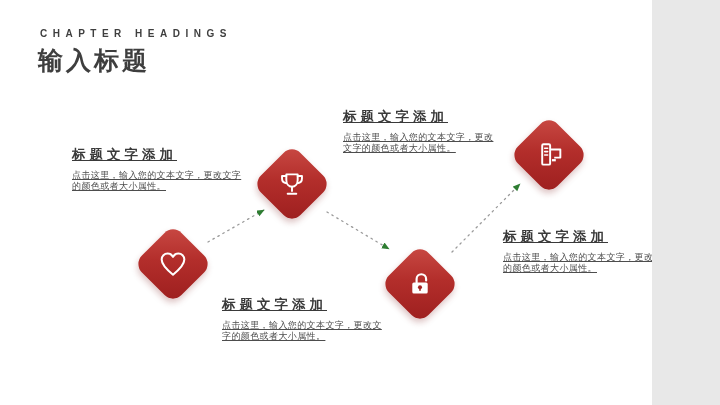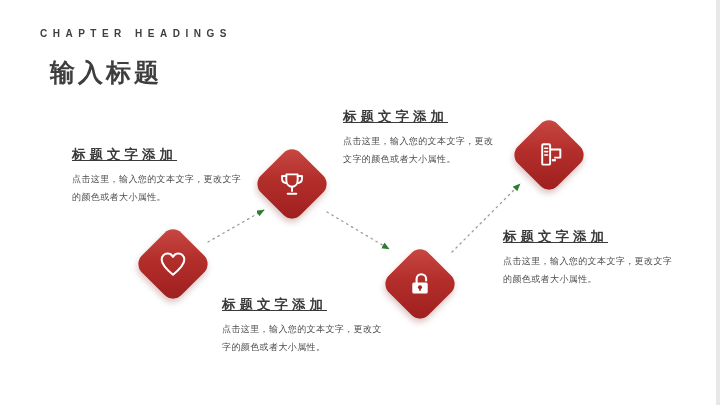--- a/index.html
+++ b/index.html
@@ -1,26 +1,26 @@
 <!DOCTYPE html>
 <html><head>
 <meta charset="utf-8">
 <style>
   html,body{margin:0;padding:0;background:#e8e8e8;}
   .stage{
-    position:relative;width:716px;height:405px;background:#ffffff;
+    position:relative;width:652px;height:405px;background:#ffffff;
     overflow:hidden;font-family:"Liberation Sans","DejaVu Sans",sans-serif;
   }
   
   .eyebrow{
     position:absolute;left:40px;top:28px;
     font-size:10px;font-weight:bold;letter-spacing:5.5px;color:#3f3f3f;
   }
   .title{
-    position:absolute;left:38px;top:44px;margin:12px;
+    position:absolute;left:38px;top:44px;margin:0;
     font-size:25px;font-weight:bold;letter-spacing:3px;color:#3e3e3e;
   }
   
   .connectors{position:absolute;left:0;top:0;width:720px;height:405px;}
   .connectors line{
     stroke:#9a9a9a;stroke-width:1.3;stroke-dasharray:1.5 4.2;
     stroke-linecap:round;fill:none;
   }
   
   .diamond{
@@ -35,21 +35,21 @@
   .d-trophy{left:264px;top:156px;}
   .d-lock{left:392px;top:256px;}
   .d-computer{left:521px;top:127px;}
   
   .tblock{position:absolute;width:178px;}
   .tblock .thead{
     font-size:13.5px;font-weight:bold;letter-spacing:4px;
     color:#3a3a3a;margin-bottom:6px;white-space:nowrap;text-decoration:underline;
   }
   .tblock .tbody{
-    font-size:9px;line-height:18px;letter-spacing:0.4px;color:#4d4d4d;
+    font-size:9px;line-height:11px;letter-spacing:0.4px;color:#4d4d4d;text-decoration:underline;
   }
   .b-heart{left:72px;top:146px;width:170px;}
   .b-lock{left:343px;top:108px;width:158px;}
   .b-trophy{left:222px;top:296px;width:162px;}
   .b-computer{left:503px;top:228px;width:170px;}
 </style>
 </head>
 <body>
 
 <div class="stage">

